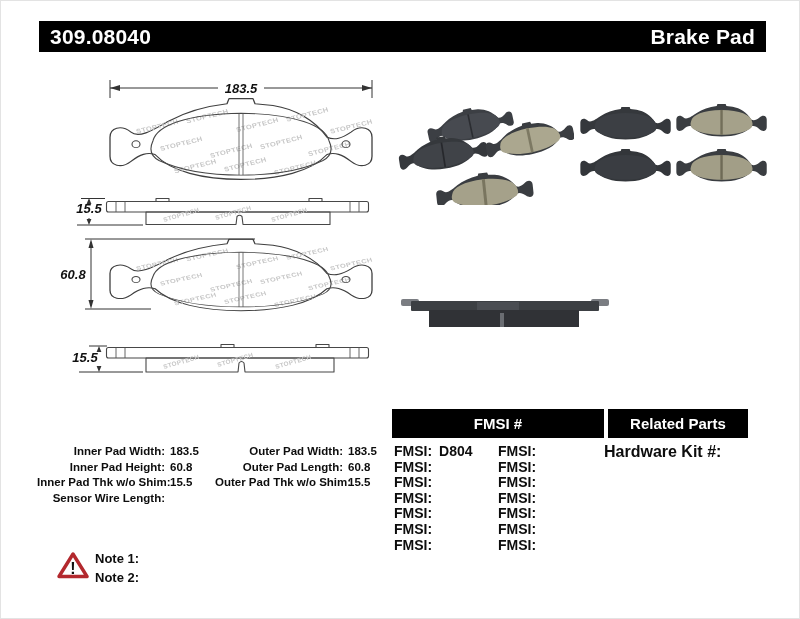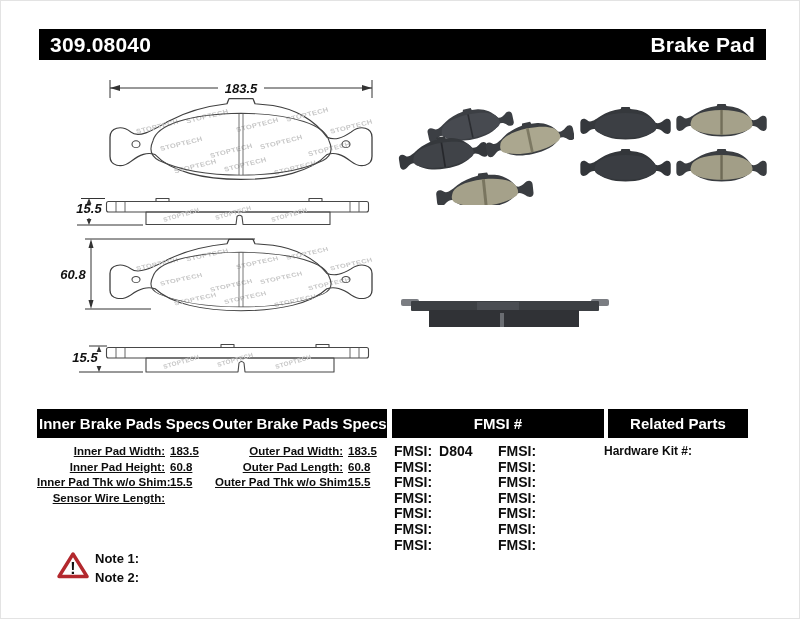--- a/index.html
+++ b/index.html
@@ -1,50 +1,50 @@
 <!DOCTYPE html>
 <html><head>
 <meta charset="utf-8">
 <style>
   html,body{margin:0;padding:0;background:#fff;}
   .page{position:relative;width:800px;height:619px;background:#ffffff;
         font-family:"Liberation Sans",sans-serif;border:1px solid #e3e3e3;
         box-sizing:border-box;overflow:hidden;}
   
-  .header-bar{position:absolute;left:38px;top:28px;width:727px;height:31px;
+  .header-bar{position:absolute;left:38px;top:20px;width:727px;height:31px;
         background:#000;color:#fff;display:flex;justify-content:space-between;
         align-items:center;padding:0 11px;box-sizing:border-box;
         font-weight:bold;font-size:21px;letter-spacing:0.2px;}
   
   .svg-abs{position:absolute;}
   #drawing-svg{left:42px;top:72px;}
   #photo-persp{left:393px;top:86px;}
   #photo-flat{left:573px;top:93px;}
   #photo-side{left:398px;top:290px;}
   
   .col-header{position:absolute;top:408px;height:29px;background:#000;color:#fff;
         display:flex;align-items:center;justify-content:center;
         font-weight:bold;font-size:15px;}
   #bar-specs{left:36px;width:350px;}
   #bar-specs span{flex:1;text-align:center;}
   #bar-fmsi{left:391px;width:212px;}
   #bar-related{left:607px;width:140px;}
   
-  .spec-block{position:absolute;top:443px;font-size:11.5px;font-weight:bold;color:#0d0d0d;text-decoration:underline;}
+  .spec-block{position:absolute;top:443px;font-size:11.5px;font-weight:bold;color:#0d0d0d;}
   #inner-specs{left:36px;}
   #outer-specs{left:214px;}
   .spec-row{display:flex;line-height:15.6px;}
   .spec-label{width:128px;text-align:right;white-space:nowrap;}
   .spec-value{margin-left:5px;white-space:nowrap;}
   .fmsi-col{position:absolute;top:443px;font-size:14px;font-weight:bold;color:#0d0d0d;}
   #fmsi-col1{left:393px;}
   #fmsi-col2{left:497px;}
   .fmsi-row{display:flex;line-height:15.6px;}
   .fmsi-value{margin-left:7px;white-space:nowrap;}
-  #related-col{position:absolute;left:603px;top:443px;font-size:12px;font-weight:bold;color:#0d0d0d;}
+  #related-col{position:absolute;left:603px;top:443px;font-size:16px;font-weight:bold;color:#0d0d0d;}
   .related-row{display:flex;line-height:15.6px;}
   
   .warning{position:absolute;left:56px;top:550px;}
   .notes{position:absolute;left:94px;top:548px;font-size:13px;font-weight:bold;
          color:#0d0d0d;line-height:19px;}
   .note-row{display:flex;}
   .note-value{margin-left:6px;}
   
   .ln{fill:#ffffff;stroke:#3f3f3f;stroke-width:1.3;stroke-linejoin:round;}
   .ln2{fill:none;stroke:#474747;stroke-width:1.1;stroke-linejoin:round;}
@@ -238,24 +238,20 @@
 
   <svg id="photo-side" class="svg-abs" width="212" height="48" viewBox="0 0 212 48">
     <rect x="2" y="8" width="18" height="7" rx="2" fill="#7a7d82"></rect>
     <rect x="192" y="8" width="18" height="7" rx="2" fill="#7a7d82"></rect>
     <rect x="12" y="10" width="188" height="10" rx="1" fill="#3c3f43"></rect>
     <rect x="78" y="11" width="42" height="8" fill="#4a4d52"></rect>
     <rect x="30" y="19" width="150" height="17" fill="#303236"></rect>
     <rect x="101" y="22" width="4" height="14" fill="#6a6d72"></rect>
   </svg>
 
-  <div class="col-header" id="bar-specs">
-    <span>Inner Brake Pads Specs</span>
-    <span>Outer Brake Pads Specs</span>
-  </div>
   <div class="col-header" id="bar-fmsi">
     <span>FMSI #</span>
   </div>
   <div class="col-header" id="bar-related">
     <span>Related Parts</span>
   </div>
 
   <div class="spec-block" id="inner-specs">
     <div class="spec-row">
       <span class="spec-label">Inner Pad Width:</span>

